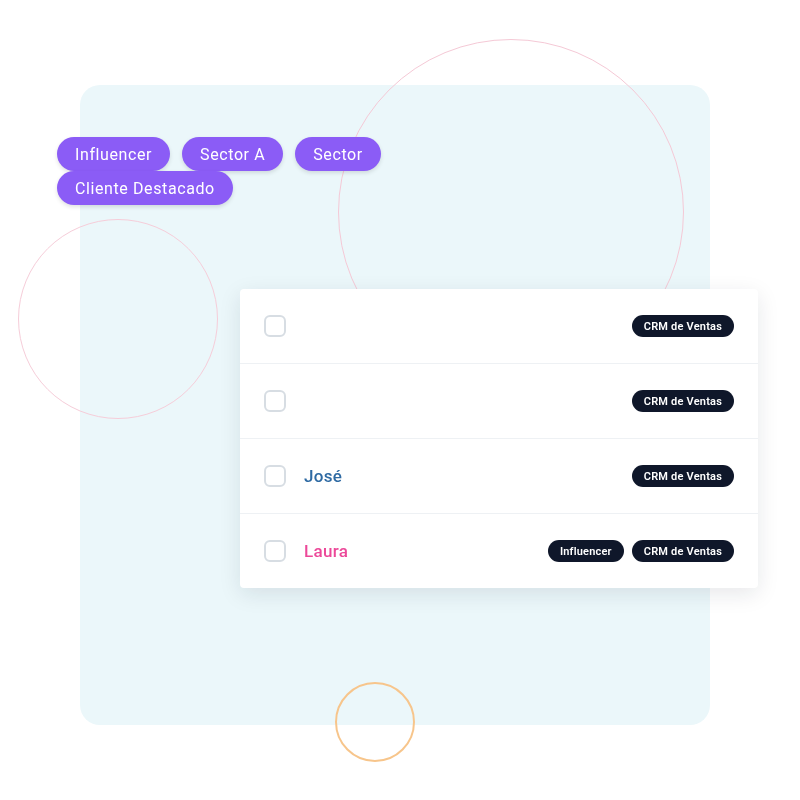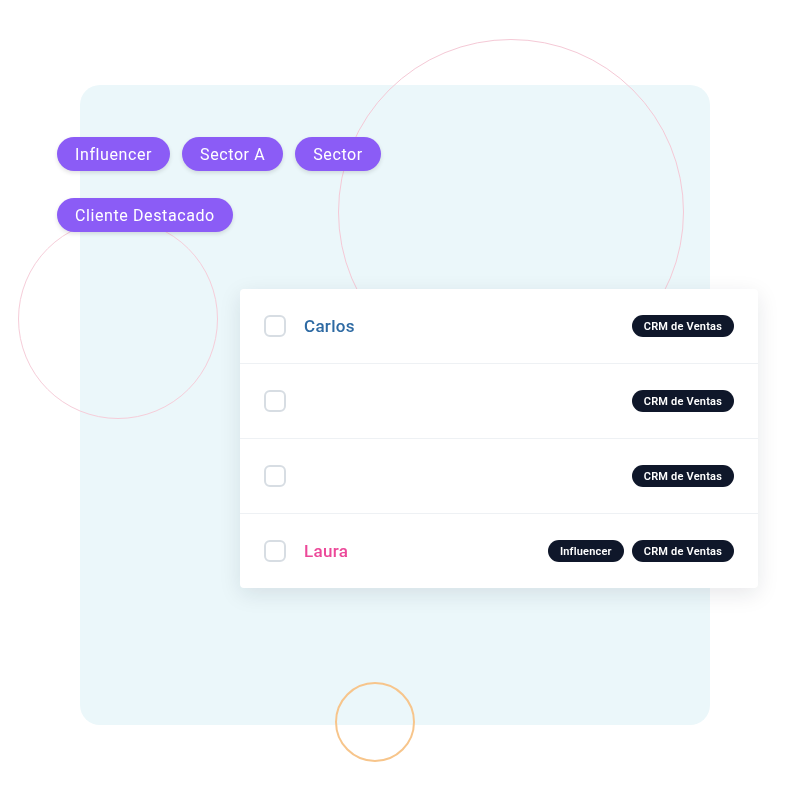--- a/index.html
+++ b/index.html
@@ -9,21 +9,21 @@
     position:absolute; left:80px; top:85px; width:630px; height:640px;
     background:#ebf7fa; border-radius:20px;
   }
   .circle { position:absolute; border-radius:50%; background:transparent; }
   .circle-pink-lg { left:338px; top:39px; width:346px; height:346px; border:1px solid #f5c9d6; }
   .circle-pink-sm { left:18px;  top:219px; width:200px; height:200px; border:1px solid #f6cdd9; }
   .circle-orange  { left:335px; top:682px; width:80px;  height:80px;  border:2px solid #f7c58b; }
 
   .tag-row { position:absolute; left:57px; display:flex; gap:12px; }
   .tag-row.row1 { top:137px; }
-  .tag-row.row2 { top:198px; }
+  .tag-row.row2 { top:171px; }
   .tag {
     display:inline-flex; align-items:center; height:34px; padding:0 18px;
     background:#8b5cf6; color:#fff; border-radius:18px;
     font-size:16px; letter-spacing:0.6px; font-weight:400;
     box-shadow:0 2px 4px rgba(0,0,0,0.12);
     cursor:pointer; user-select:none;
   }
 
   .list-card {
     position:absolute; left:240px; top:289px; width:518px;
@@ -64,33 +64,33 @@
     <span class="tag">Sector A</span>
     <span class="tag">Sector</span>
   </div>
   <div class="tag-row row2">
     <span class="tag">Cliente Destacado</span>
   </div>
 
   <div class="list-card">
     <div class="row">
       <span class="chk"></span>
-      <span class="name">Carlos</span>
       <span class="pill-wrap">
         <span class="pill">CRM de Ventas</span>
       </span>
     </div>
     <div class="row">
       <span class="chk"></span>
       <span class="pill-wrap">
         <span class="pill">CRM de Ventas</span>
       </span>
     </div>
     <div class="row">
       <span class="chk"></span>
+      <span class="name">José</span>
       <span class="pill-wrap">
         <span class="pill">CRM de Ventas</span>
       </span>
     </div>
     <div class="row">
       <span class="chk"></span>
       <span class="name highlight">Laura</span>
       <span class="pill-wrap">
         <span class="pill">Influencer</span>
         <span class="pill">CRM de Ventas</span>

